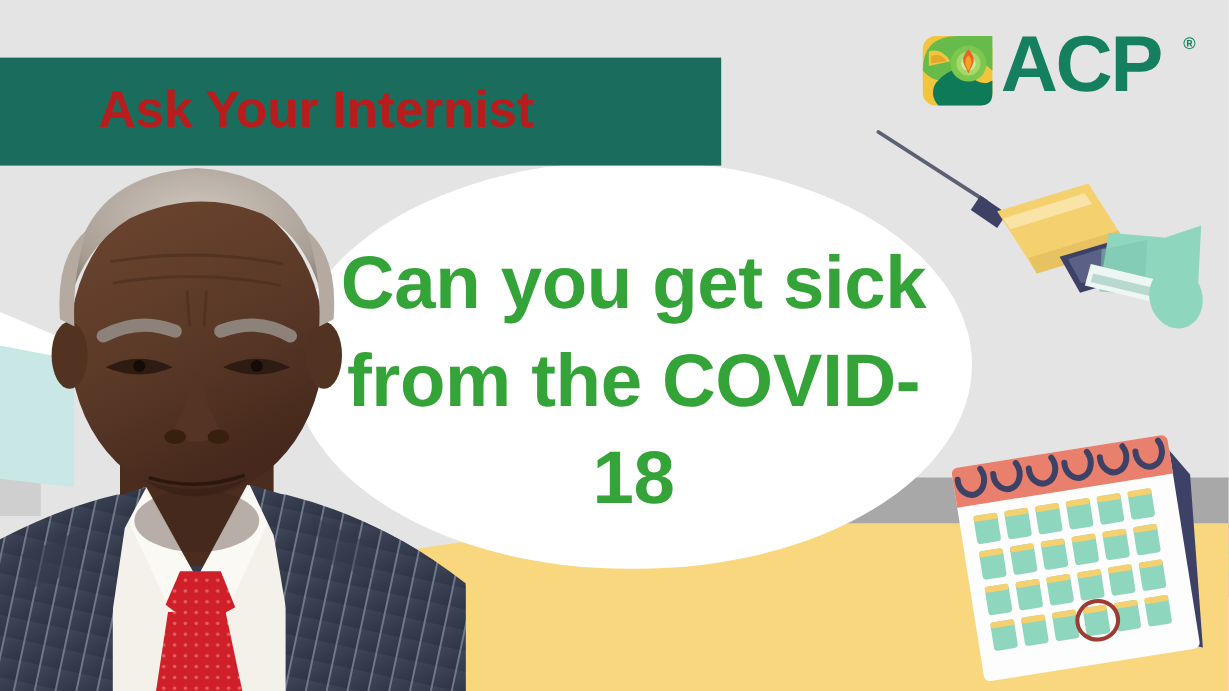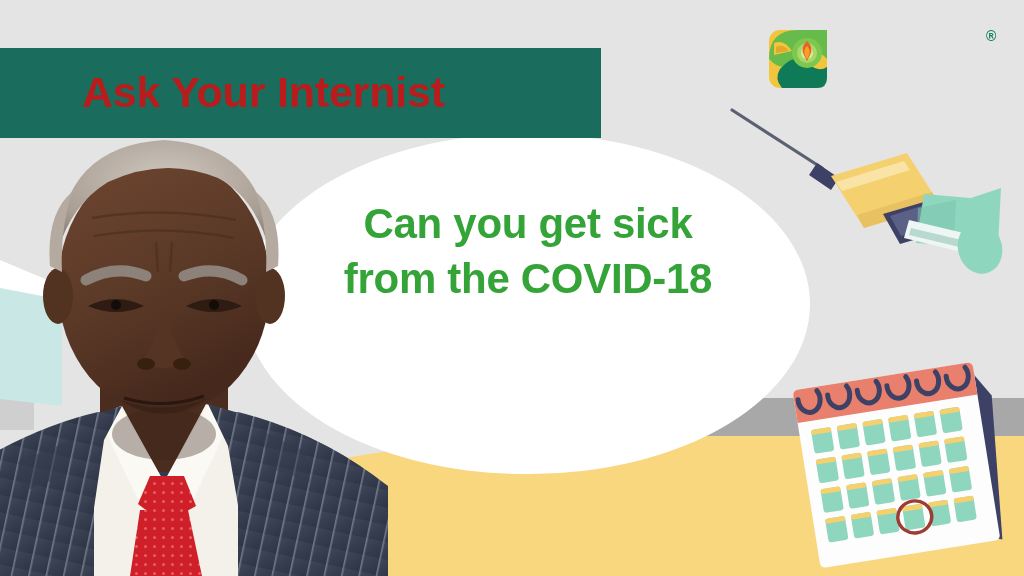--- a/index.html
+++ b/index.html
@@ -85,21 +85,21 @@
     background: #ffffff;
     border-radius: 280px / 170px;
   }
   .bubble-q {
     position: absolute;
     left: 258px;
     top: 196px;
     width: 540px;
     text-align: center;
     color: #34a338;
-    font-size: 42px;
+    font-size: 62px;
     font-weight: 700;
     line-height: 1.31;
     letter-spacing: -0.3px;
   }
   .bubble-q .ln { display: block; }
 
   
   .banner {
     position: absolute;
     left: 0;
@@ -426,16 +426,17 @@
       <path d="M1 30 Q1 1 30 1 L59 1 L59 30 Q44 14 30 30 Q16 46 1 30 Z" fill="#66bb4a"></path>
       <path d="M12 40 Q28 22 40 34 Q50 44 59 38 L59 49 Q59 59 49 59 L14 59 Q6 50 12 40 Z" fill="#0f7a58"></path>
       <path d="M6 14 Q16 10 24 22 L6 26 Z" fill="#f2c53d"></path>
       <path d="M8 18 Q15 14 21 22 L8 24 Z" fill="#e0a92e"></path>
       <circle cx="39" cy="24" r="15" fill="#7ec74f"></circle>
       <circle cx="39" cy="24" r="10" fill="#a6d96a"></circle>
       <circle cx="39" cy="24" r="6" fill="#d9ea9a"></circle>
       <path d="M39 12 Q46 19 42 26 Q40 30 39 32 Q38 30 36 26 Q32 19 39 12 Z" fill="#e8622a"></path>
       <path d="M39 17 Q43 21 41 26 Q40 29 39 30 Q38 29 37 26 Q35 21 39 17 Z" fill="#f7a31f"></path>
     </svg>
+    <div class="logo-text">ACP</div>
     <div class="logo-reg">®</div>
   </div>
 
 </div>
 
 </body></html>

